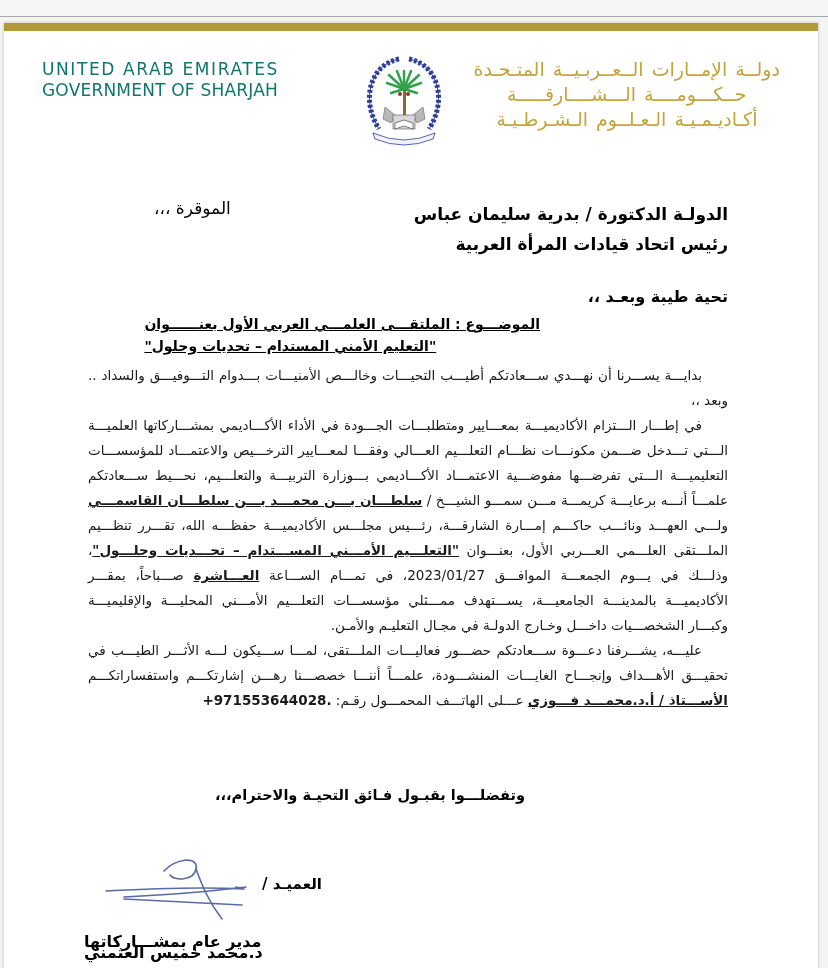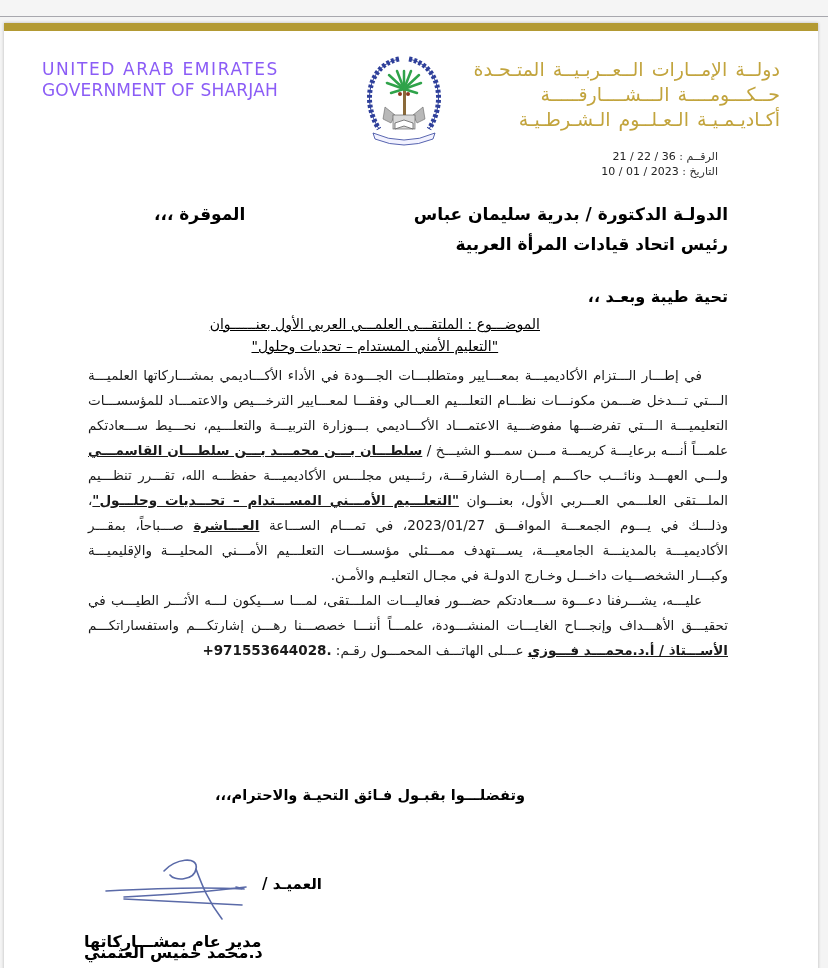--- a/index.html
+++ b/index.html
@@ -12,47 +12,47 @@
     .topbar { position:absolute; left:0; top:0; width:828px; height:16px; background:#f5f5f5; border-bottom:1px solid #a8a8ae; }
     .page {
       position:absolute; left:4px; top:23px; width:814px; height:960px;
       background:#ffffff;
       box-shadow:0 0 3px rgba(0,0,0,0.25);
     }
     .gold-band { position:absolute; left:0; top:0; width:100%; height:8px; background:#b39a33; }
 
     .en-head {
       position:absolute; left:38px; top:36px;
-      color:#8b5cf6; font-family:"DejaVu Sans", sans-serif;
+      color:#0f766e; font-family:"DejaVu Sans", sans-serif;
       font-size:17px; line-height:21px; letter-spacing:0.2px;
     }
     .en-head div { white-space:nowrap; }
     .en-head .l1 { letter-spacing:1.6px; }
 
     .ar-head {
       position:absolute; right:38px; top:34px; direction:rtl; text-align:right;
       color:#c2a43d; font-family:"DejaVu Sans", sans-serif;
       font-size:19px; line-height:25px; word-spacing:2px;
     }
-    .ar-head div { white-space:nowrap; }
+    .ar-head div { white-space:nowrap;text-align:center; }
 
     .logo { position:absolute; left:355px; top:28px; width:90px; height:100px; }
 
     .refs {
       position:absolute; right:100px; top:126px; direction:rtl; text-align:right;
       font-size:11px; line-height:15px; color:#222;
     }
     .refs .lbl { color:#333; }
     .refs .val { direction:ltr; unicode-bidi:embed; font-weight:normal; }
 
     .addr1 { position:absolute; top:181px; right:90px; font-size:17px; font-weight:bold; direction:rtl; white-space:nowrap; }
-    .addr1-right { position:absolute; top:181px; left:150px; font-size:17px; font-weight:bold; direction:rtl; white-space:nowrap;text-align:right; }
+    .addr1-right { position:absolute; top:175px; left:150px; font-size:17px; font-weight:normal; direction:rtl; white-space:nowrap;text-align:right; }
     .addr2 { position:absolute; top:211px; right:90px; font-size:17px; font-weight:bold; direction:rtl; white-space:nowrap; }
     .greet { position:absolute; top:264px; right:90px; font-size:16px; font-weight:bold; direction:rtl; white-space:nowrap; }
-    .subject { position:absolute; top:290px; right:278px; font-size:14px; font-weight:normal; direction:rtl; text-align:center; line-height:22px; white-space:nowrap; }
+    .subject { position:absolute; top:290px; right:278px; font-size:14px; font-weight:bold; direction:rtl; text-align:left; line-height:22px; white-space:nowrap; }
     .subject span { text-decoration:underline; }
 
     .body {
       position:absolute; top:340px; right:90px; width:640px;
       direction:rtl; text-align:justify; text-align-last:right;
       font-size:13.5px; line-height:25px; color:#1a1a1a;
     }
     .body p { margin:0; }
     .body .ind { text-indent:26px; }
     .body b { font-weight:bold; }
@@ -109,42 +109,33 @@
     <path d="M36 72 L 45 69 L 54 72 L 54 78 L 45 75 L 36 78 Z" fill="#fff" stroke="#333" stroke-width="0.6"></path>
     <path d="M14 82 Q 45 96 76 82 L 74 88 Q 45 100 16 88 Z" fill="#f2f2ff" stroke="#2e3f9a" stroke-width="0.8"></path>
   </svg>
 
   <div class="ar-head">
     <div>دولــة الإمــارات الــعــربـيــة المتـحـدة</div>
     <div>حــكـــومــــة الـــشــــارقـــــة</div>
     <div>أكـاديـمـيـة الـعـلــوم الـشـرطـيـة</div>
   </div>
 
-  <div class="refs">
-    <div>
-      <span class="lbl">الرقــم :</span>
-      <b class="val">21 / 22 / 36</b>
-    </div>
-    <div>
-      <span class="lbl">التاريخ :</span>
-      <b class="val">10 / 01 / 2023</b>
-    </div>
-  </div>
 
   <div class="addr1">الدولـة الدكتورة / بدرية سليمان عباس</div>
   <div class="addr1-right">الموقرة ،،،</div>
   <div class="addr2">رئيس اتحاد قيادات المرأة العربية</div>
   <div class="greet">تحية طيبة وبعـد ،،</div>
 
   <div class="subject">
     <div><span>الموضـــوع : الملتقـــى العلمـــي العربي الأول بعنــــــوان</span></div>
     <div><span>"التعليم الأمني المستدام – تحديات وحلول"</span></div>
   </div>
 
   <div class="body">
+    <p class="ind">بدايـــة يســـرنا أن نهـــدي ســـعادتكم أطيـــب التحيـــات وخالـــص الأمنيـــات بـــدوام التـــوفيـــق والسداد .. وبعد ،،</p>
     <p class="ind">
       <span>في إطـــار الـــتزام الأكاديميـــة بمعـــايير ومتطلبـــات الجـــودة في الأداء الأكـــاديمي بمشـــاركاتها العلميـــة الـــتي تـــدخل ضـــمن مكونـــات نظـــام التعلـــيم العـــالي وفقـــا لمعـــايير الترخـــيص والاعتمـــاد للمؤسســـات التعليميـــة الـــتي تفرضـــها مفوضـــية الاعتمـــاد الأكـــاديمي بـــوزارة التربيـــة والتعلـــيم، نحـــيط ســـعادتكم علمـــاً أنـــه برعايـــة كريمـــة مـــن سمـــو الشيـــخ /</span>
       <b><u>سلطـــان بـــن محمـــد بـــن سلطـــان القاسمـــي</u></b>
       <span>ولـــي العهـــد ونائـــب حاكـــم إمـــارة الشارقـــة، رئـــيس مجلـــس الأكاديميـــة حفظـــه الله، تقـــرر تنظـــيم الملـــتقى العلـــمي العـــربي الأول، بعنـــوان</span>
       <b><u>"التعلـــيم الأمـــني المســـتدام – تحـــديات وحلـــول"</u></b><span>، وذلـــك في يـــوم الجمعـــة الموافـــق 2023/01/27، في تمـــام الســـاعة</span>
       <b><u>العـــاشرة</u></b>
       <span>صـــباحاً، بمقـــر الأكاديميـــة بالمدينـــة الجامعيـــة، يســـتهدف ممـــثلي مؤسســـات التعلـــيم الأمـــني المحليـــة والإقليميـــة وكبـــار الشخصـــيات داخـــل وخـارج الدولـة في مجـال التعليـم والأمـن.</span>
     </p>
     <p class="ind">
       <span>عليـــه، يشـــرفنا دعـــوة ســـعادتكم حضـــور فعاليـــات الملـــتقى، لمـــا ســـيكون لـــه الأثـــر الطيـــب في تحقيـــق الأهـــداف وإنجـــاح الغايـــات المنشـــودة، علمـــاً أننـــا خصصـــنا رهـــن إشارتكـــم واستفساراتكـــم</span>

